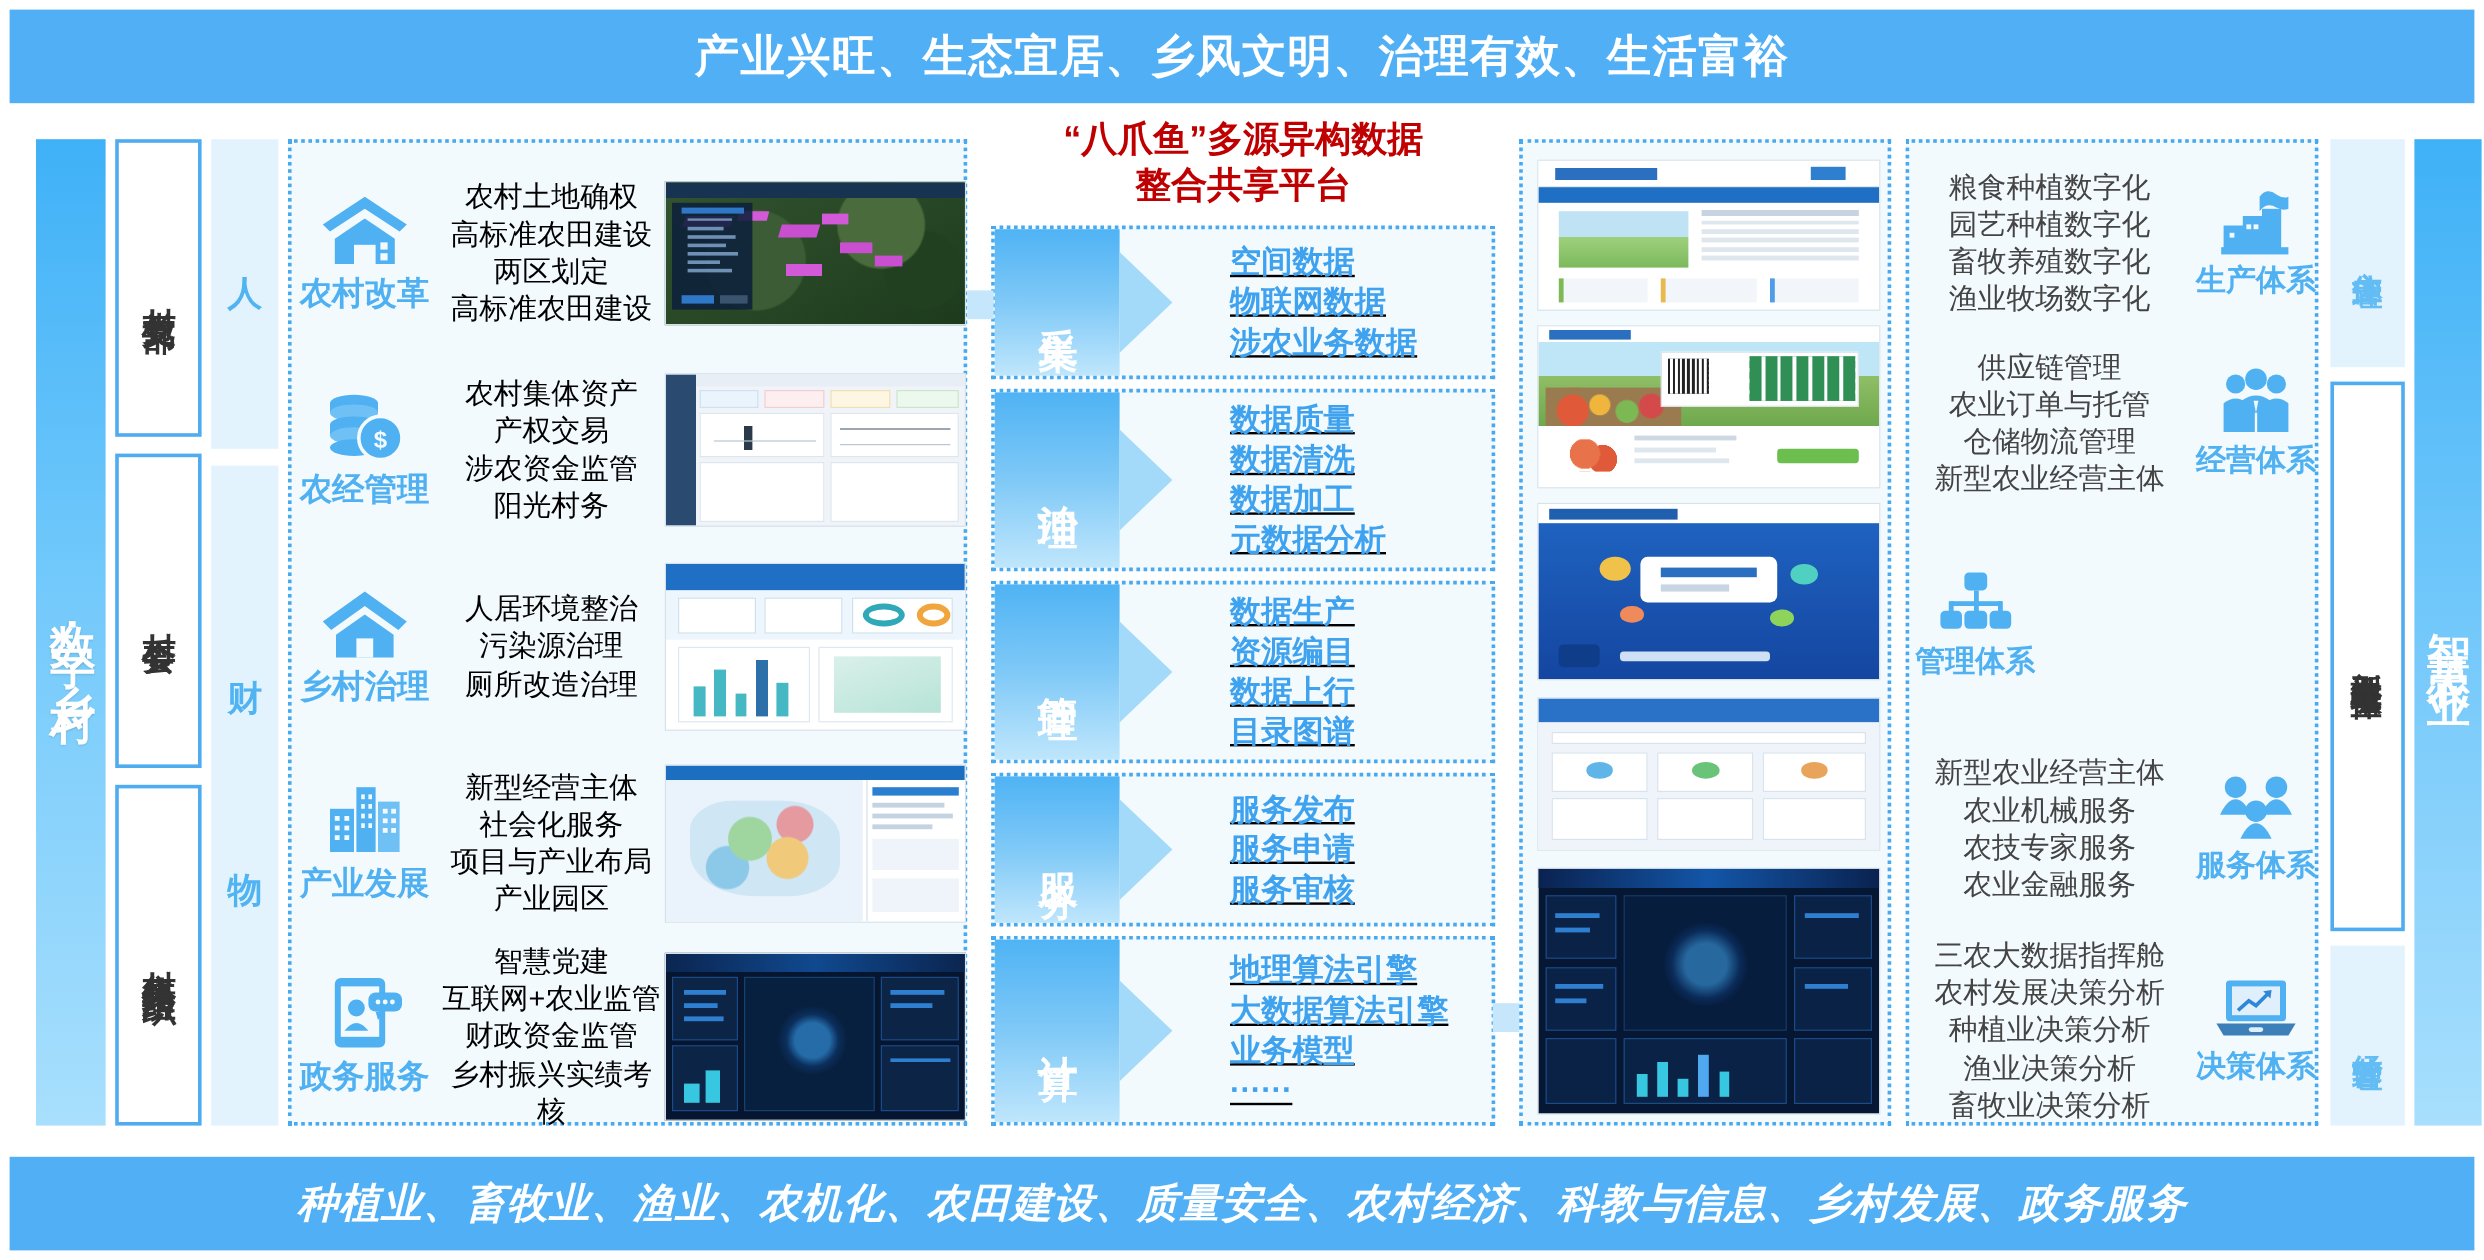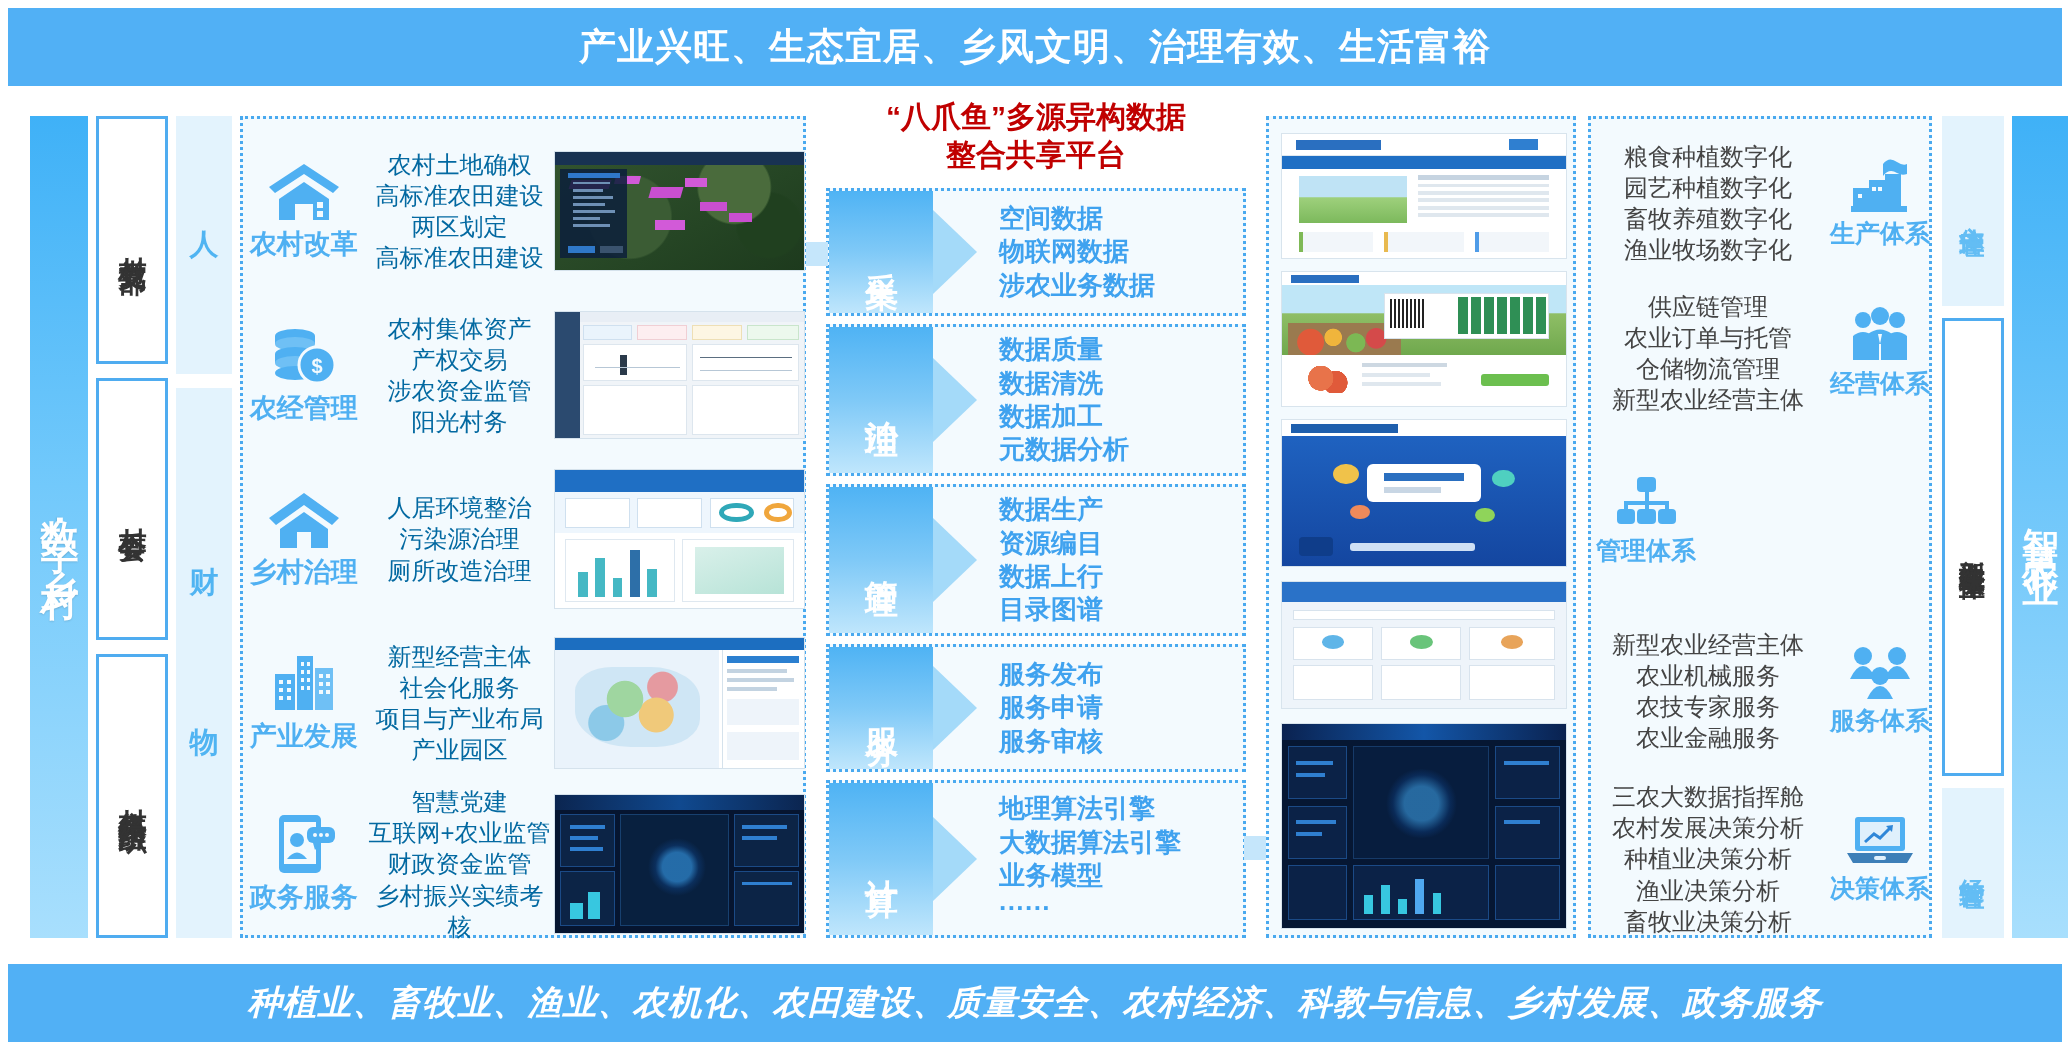--- a/index.html
+++ b/index.html
@@ -46,42 +46,42 @@
 
   
   .panel{ position:absolute; border:3px dotted #49a9ef; background:#f3fafe; }
   .panel-left{ left:232px; top:20px; width:566px; height:822px; }
 
   .feat-row{ position:absolute; left:0; width:566px; display:flex; align-items:center; }
   .feat-icon{ width:128px; display:flex; flex-direction:column; align-items:center;
     justify-content:center; }
   .feat-icon svg{ display:block; }
   .feat-icon .lbl{ margin-top:4px; color:#4fb0f2; font-size:27px; font-weight:bold; }
-  .feat-lines{ width:200px; text-align:center; color:#0369a1; font-size:24px; line-height:1.30; }
+  .feat-lines{ width:200px; text-align:center; color:#000000; font-size:24px; line-height:1.30; }
   .feat-shot{ width:268px; height:100%; display:flex; align-items:center; padding-right:4px;}
 
   
   .shot{ width:100%; border:1px solid #d5e2ec; background:#fff; overflow:hidden; position:relative; }
 
   
   .center-col{ position:absolute; left:818px; top:0px; width:420px; height:860px; }
   .center-title{ position:absolute; left:0; top:2px; width:420px; text-align:center;
     color:#c00000; font-size:30px; font-weight:bold; line-height:1.27; }
 
   .stage{ position:absolute; left:0; width:420px; border:3px dotted #49a9ef;
     background:#f3fafe; display:flex; align-items:stretch; }
   .stage-tab{ width:104px; background:linear-gradient(180deg,#4fb3f4 0%,#7fc9f7 50%,#bfe6fc 100%);
     position:relative; display:flex; align-items:center; justify-content:center; }
   .stage-tab .t{ writing-mode:vertical-rl; color:#fff; font-size:33px; font-weight:bold;
     letter-spacing:6px; }
   .stage-tab:after{ content:""; position:absolute; right:-44px; top:50%;
     transform:translateY(-50%);
     border-top:42px solid transparent; border-bottom:42px solid transparent;
     border-left:44px solid #a4daf9; }
-  .stage-body{ flex:1; display:flex; align-items:center; padding-left:66px; }
+  .stage-body{ flex:1; display:flex; align-items:center; padding-left:92px;text-decoration:underline; }
   .stage-body .ln{ color:#3fa2ef; font-size:26px; font-weight:bold; line-height:1.28; }
 
   .st1{ top:92px; height:128px; }
   .st2{ top:228px; height:152px; }
   .st3{ top:388px; height:152px; }
   .st4{ top:548px; height:128px; }
   .st5{ top:684px; height:158px; }
 
   .conn{ position:absolute; background:#c5e6fb; }
 

